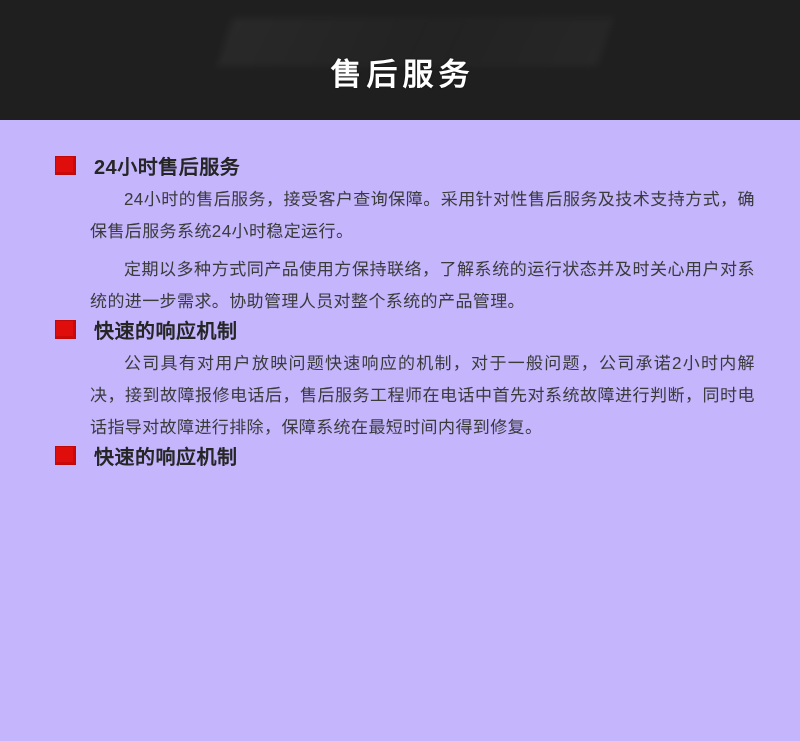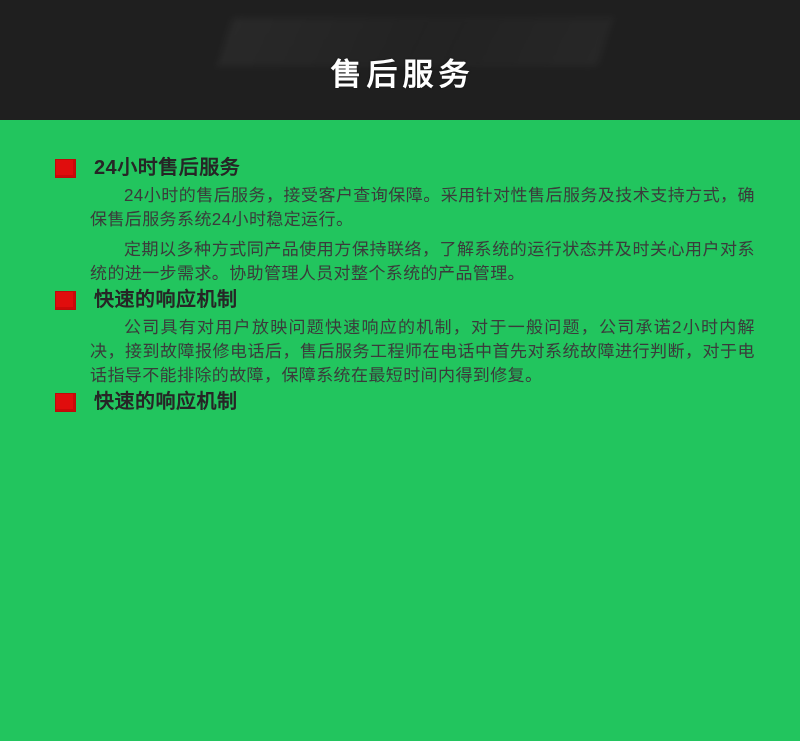--- a/index.html
+++ b/index.html
@@ -9,21 +9,21 @@
     width: 800px;
     height: 741px;
     background: #ffffff;
     font-family: "Liberation Sans", "DejaVu Sans", sans-serif;
     overflow: hidden;
   }
   .page {
     position: relative;
     width: 800px;
     height: 741px;
-    background: #22c55e;
+    background: #c4b5fd;
   }
   
   .banner {
     position: relative;
     width: 800px;
     height: 120px;
     background: #1f1f1f;
     display: flex;
     align-items: center;
     justify-content: center;
@@ -54,21 +54,21 @@
     pointer-events: none;
   }
   
   .content {
     padding: 36px 45px 0 55px;
   }
   .section { margin-top: 2px; }
   .section:first-child { margin-top: 0; }
   .section-header {
     display: flex;
-    align-items: flex-end;
+    align-items: flex-start;
   }
   .bullet {
     flex: 0 0 auto;
     width: 21px;
     height: 19px;
     background: #e00d0d;
     border: 1px solid #c00a0a;
     box-shadow: inset -2px -2px 0 rgba(140,0,0,0.25);
     margin-right: 18px;
   }
@@ -78,21 +78,21 @@
     line-height: 22px;
     font-weight: 700;
     color: #262626;
     letter-spacing: 0.5px;
     white-space: nowrap;
   }
   .section p {
     margin: 6px 0 0 35px;
     width: 665px;
     font-size: 17px;
-    line-height: 24px;
+    line-height: 32px;
     color: #3b3b3b;
     text-indent: 2em;
     text-align: justify;
     letter-spacing: 0.4px;
   }
 </style>
 </head>
 <body>
 
 <div class="page">
@@ -114,21 +114,21 @@
 
     <div class="section">
       <p>定期以多种方式同产品使用方保持联络，了解系统的运行状态并及时关心用户对系统的进一步需求。协助管理人员对整个系统的产品管理。</p>
     </div>
 
     <div class="section">
       <div class="section-header">
         <span class="bullet"></span>
         <h2>快速的响应机制</h2>
       </div>
-      <p>公司具有对用户放映问题快速响应的机制，对于一般问题，公司承诺2小时内解决，接到故障报修电话后，售后服务工程师在电话中首先对系统故障进行判断，对于电话指导不能排除的故障，保障系统在最短时间内得到修复。</p>
+      <p>公司具有对用户放映问题快速响应的机制，对于一般问题，公司承诺2小时内解决，接到故障报修电话后，售后服务工程师在电话中首先对系统故障进行判断，同时电话指导对故障进行排除，保障系统在最短时间内得到修复。</p>
     </div>
 
     <div class="section">
       <div class="section-header">
         <span class="bullet"></span>
         <h2>快速的响应机制</h2>
       </div>
     </div>
 
   </div>

